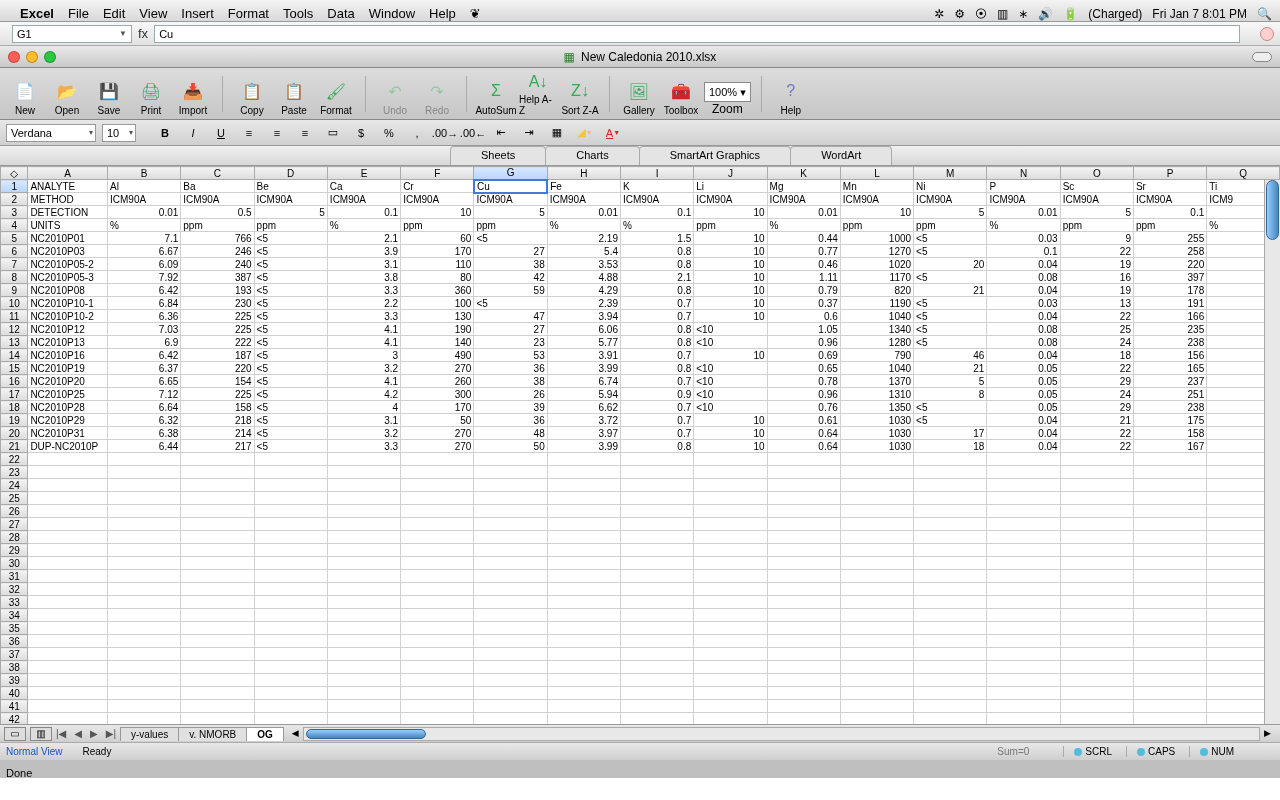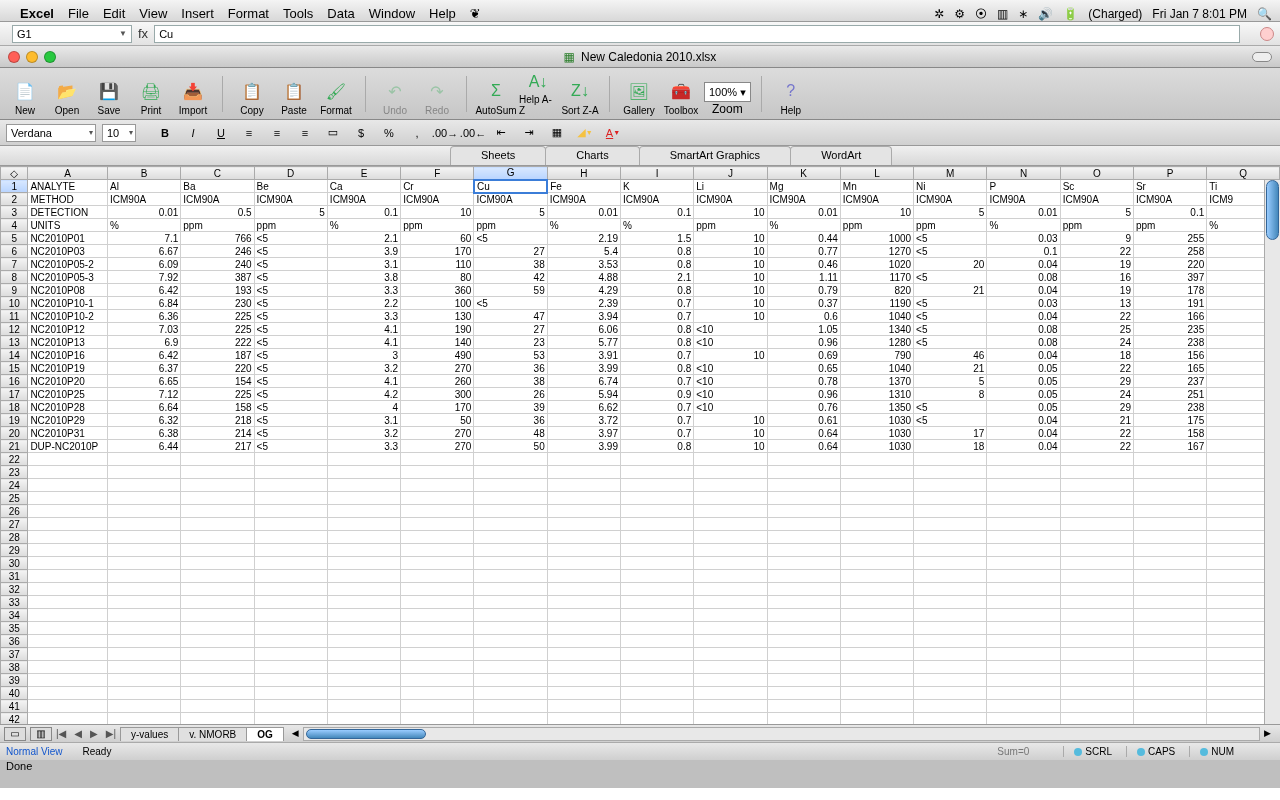--- a/index.html
+++ b/index.html
@@ -52,21 +52,21 @@
 .sheettabs .vbtn { width: 22px; height: 14px; border: 1px solid #888; margin-left: 4px; background: #ddd; display: flex; align-items: center; justify-content: center; }
 .sheettabs .nav { margin: 0 4px; color: #555; cursor: default; }
 .sheettabs .st { padding: 1px 10px; background: #e0e0e0; border: 1px solid #999; border-bottom: none; margin-right: -1px; }
 .sheettabs .st.active { background: #fff; font-weight: bold; }
 .sheettabs .hscroll { flex: 1; margin: 0 20px; height: 14px; background: #e8e8e8; border: 1px solid #aaa; position: relative; }
 .sheettabs .hscroll .thumb { position: absolute; left: 2px; top: 1px; bottom: 1px; width: 120px; background: linear-gradient(#9cf,#48b); border-radius: 6px; border: 1px solid #369; }
 .status { height: 18px; background: linear-gradient(#e8e8e8,#cfcfcf); display: flex; align-items: center; font-size: 10px; border-top: 1px solid #aaa; padding: 0 6px; }
 .status .s { margin-right: 20px; }
 .status .ind { margin-left: 14px; border-left: 1px solid #aaa; padding-left: 10px; }
 .status .dot { display:inline-block; width:8px; height:8px; border-radius:50%; background:#5bd; margin-right:3px; vertical-align:middle;}
-.footer { height: 28px; background: #bfbfbf; font-size: 11px; padding: 0 6px; }
+.footer { height: 18px; background: #bfbfbf; font-size: 11px; padding: 7px 6px; }
 td.selcell { border: 2px solid #3b7dd8 !important; }
 </style>
 </head>
 <body>
 
 <div class="menubar">
   <span class="apple"></span>
   <span class="app">Excel</span>
   <span class="m">File</span>
   <span class="m">Edit</span>

